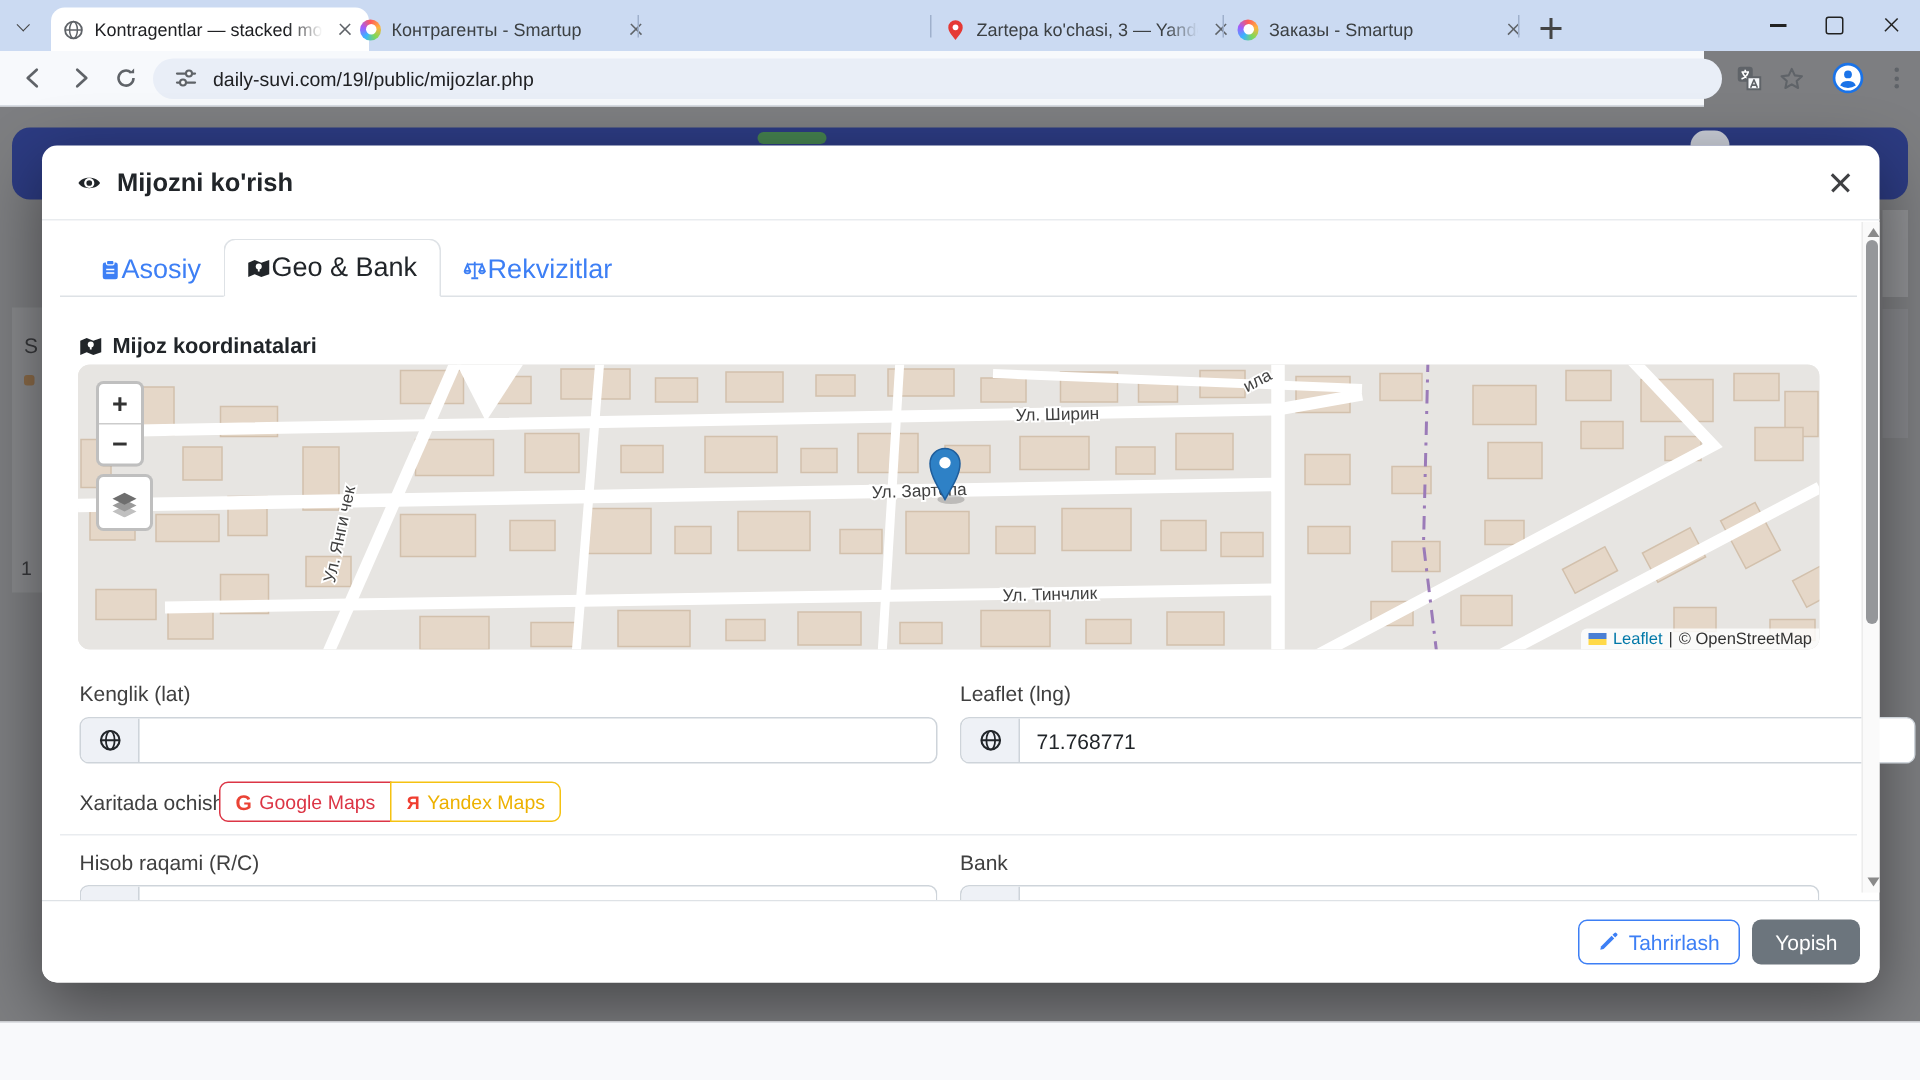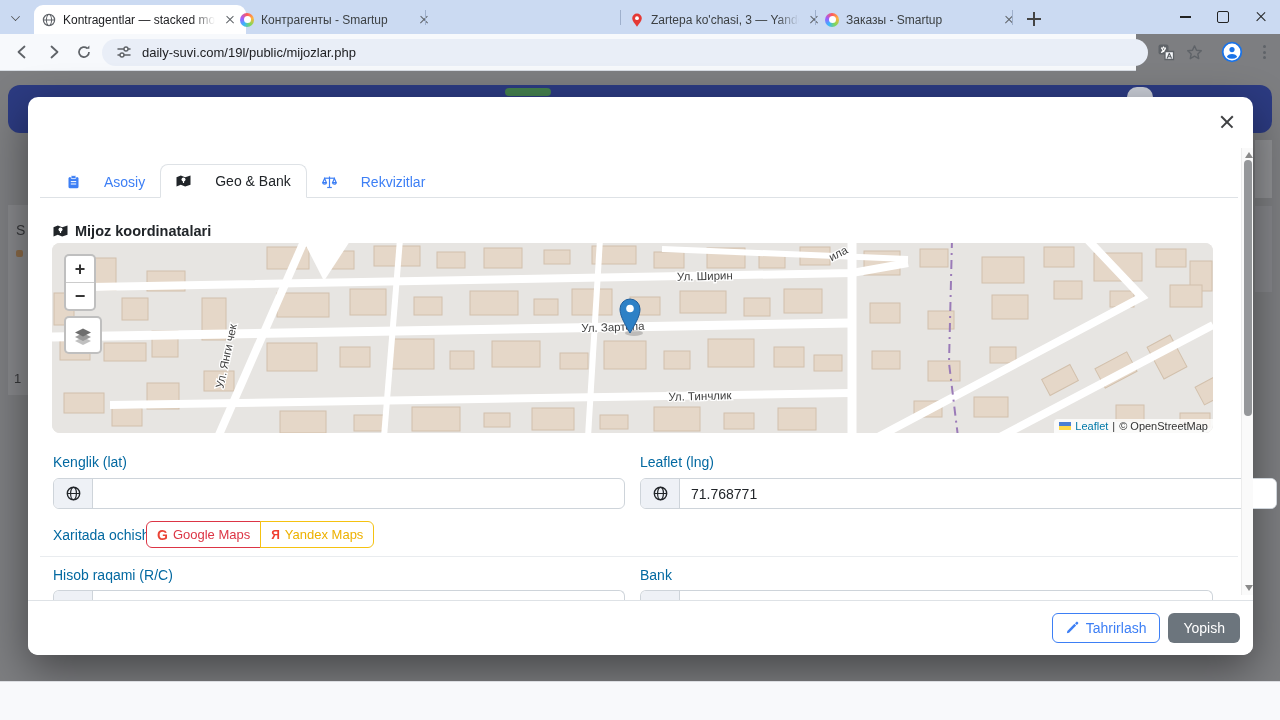--- a/index.html
+++ b/index.html
@@ -48,38 +48,38 @@
      box-shadow:0 14px 44px rgba(0,0,0,.45);}
   .mhead{position:absolute;left:0;top:0;width:100%;height:50px;border-bottom:1px solid #e9ecef;box-sizing:border-box;
      display:flex;align-items:center;gap:9px;padding:0 22px;}
   .mtitle{font-size:17px;font-weight:bold;color:#212529;}
   .mclose{position:absolute;right:16px;top:15px;width:20px;height:20px;}
   .mclose::before,.mclose::after{content:"";position:absolute;left:2px;top:9px;width:16px;height:1.6px;background:#3f4043;}
   .mclose::before{transform:rotate(45deg);} .mclose::after{transform:rotate(-45deg);}
 
   .mtabs{position:absolute;left:12px;top:66px;width:1198px;height:35px;border-bottom:1px solid #dee2e6;box-sizing:border-box;
      display:flex;align-items:flex-end;padding-left:12px;}
-  .mtab{display:inline-flex;align-items:center;gap:24px;padding:8px 15px;font-size:14px;color:#3d7ff5;position:relative;top:1px;}
+  .mtab{display:inline-flex;align-items:center;gap:1px;padding:8px 15px;font-size:18px;color:#3d7ff5;position:relative;top:1px;}
   .mtab.active{background:#fff;border:1px solid #dee2e6;border-bottom:1px solid #fff;border-radius:8px 8px 0 0;color:#212529;}
 
   .msection{position:absolute;left:25px;top:126px;display:flex;align-items:center;gap:7px;
      font-size:14.5px;font-weight:bold;color:#212529;}
 
   .mapwrap{position:absolute;left:24px;top:146px;width:1161px;height:190px;border-radius:8px;overflow:hidden;background:#e7e5e2;}
   .mapctl{position:absolute;left:12px;top:11px;width:28px;border:2px solid rgba(0,0,0,.25);border-radius:5px;background:#fff;overflow:hidden;}
   .mapbtn{width:28px;height:26px;display:flex;align-items:center;justify-content:center;font-size:18px;font-weight:bold;color:#333;}
   .mapbtn+.mapbtn{border-top:1px solid #ccc;}
   .layerctl{position:absolute;left:12px;top:73px;width:34px;height:34px;border:2px solid rgba(0,0,0,.25);border-radius:5px;background:#fff;
      display:flex;align-items:center;justify-content:center;}
   .attrib{position:absolute;right:0;bottom:0;background:rgba(255,255,255,.8);font-size:11px;color:#333;
      padding:1px 5px;display:flex;align-items:center;gap:4px;border-top-left-radius:4px;}
   .uaflag{width:12px;height:8px;display:inline-block;background:linear-gradient(#4a7fd4 50%,#ffd948 50%);}
   .leafl{color:#0078a8;}
 
-  .flabel{position:absolute;font-size:14px;color:#0369a1;}
+  .flabel{position:absolute;font-size:14px;color:#404040;}
   .igroup{position:absolute;height:31px;display:flex;border:1px solid #ced4da;border-radius:6px;overflow:hidden;background:#fff;box-sizing:border-box;}
   .iprefix{width:38px;background:#eef1f6;border-right:1px solid #ced4da;display:flex;align-items:center;justify-content:center;flex:0 0 38px;}
   .igroup input{border:none;outline:none;flex:1;font-size:14px;color:#212529;padding:0 11px;font-family:"Liberation Sans",sans-serif;background:#fff;}
   .igroup.cut{border-radius:6px 6px 0 0;border-bottom:none;}
 
   .mapbtns{position:absolute;left:118px;top:424px;display:flex;}
   .obtn{display:inline-flex;align-items:center;gap:5px;font-size:13px;padding:4px 10px;background:#fff;box-sizing:border-box;height:27px;}
   .obtn.google{border:1px solid #dc3545;color:#dc3545;border-radius:6px 0 0 6px;}
   .obtn.yandex{border:1px solid #f5c211;color:#edb100;border-radius:0 6px 6px 0;margin-left:-1px;}
   .gmark{font-weight:bold;font-size:14px;color:#ea4335;}
@@ -228,20 +228,28 @@
   <div class="abs" style="left:1127px;top:87px;width:26px;height:10px;background:#c9cdd6;border-radius:13px 13px 0 0;"></div>
   <div class="abs" style="left:8px;top:205px;width:20px;height:190px;background:#88898c;"></div>
   <div class="frag" style="left:16px;top:222px;font-size:14px;">S</div>
   <div class="abs" style="left:16px;top:250px;width:7px;height:7px;border-radius:2px;background:#8a6a48;"></div>
   <div class="frag" style="left:14px;top:371px;font-size:13px;">1</div>
   <div class="abs" style="left:1255px;top:140px;width:17px;height:58px;background:#8f9093;"></div>
   <div class="abs" style="left:1255px;top:206px;width:17px;height:86px;background:#85868a;"></div>
 
   <div class="modal">
 
+    <div class="mhead">
+      <svg width="19" height="16" viewBox="0 0 16 16">
+          <path d="M0.8,8 C3.4,3.4 12.6,3.4 15.2,8 C12.6,12.6 3.4,12.6 0.8,8 Z" fill="#212529"></path>
+          <circle cx="8" cy="8" r="3.4" fill="#fff"></circle>
+          <circle cx="8" cy="8" r="1.9" fill="#212529"></circle>
+        </svg>
+      <span class="mtitle">Mijozni ko'rish</span>
+    </div>
     <div class="mclose"></div>
 
     <div class="mtabs">
       <div class="mtab">
         <svg width="13" height="14" viewBox="0 0 13 14">
             <rect x="1.5" y="2" width="10" height="11.2" rx="1.5" fill="#3d7ff5"></rect>
             <rect x="4" y="0.6" width="5" height="3" rx="1" fill="#3d7ff5" stroke="#fff" stroke-width="0.8"></rect>
             <path d="M3.8,6.6 h5.4 M3.8,9 h5.4" stroke="#fff" stroke-width="1"></path>
           </svg>
         <span>Asosiy</span>

